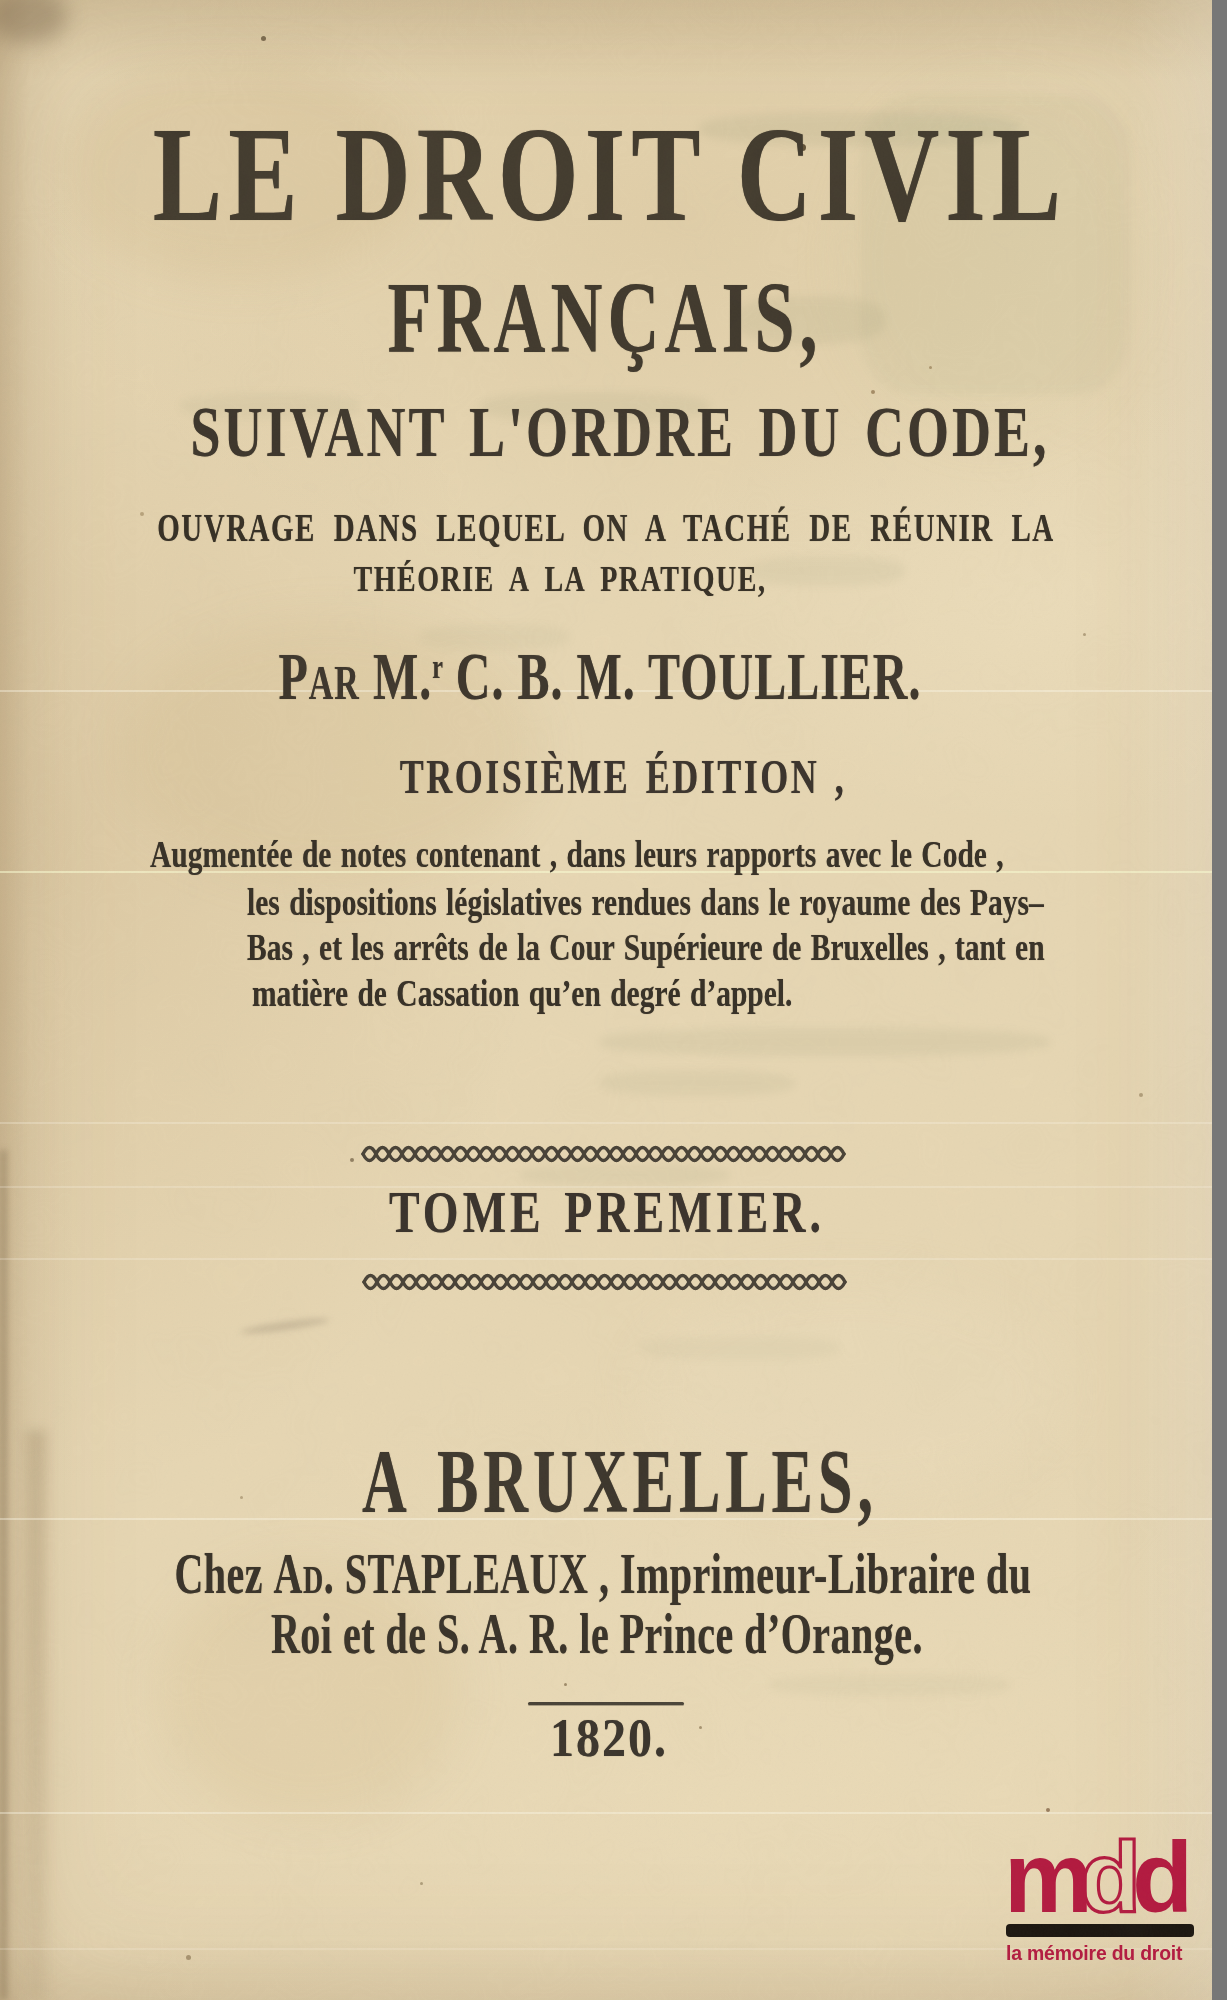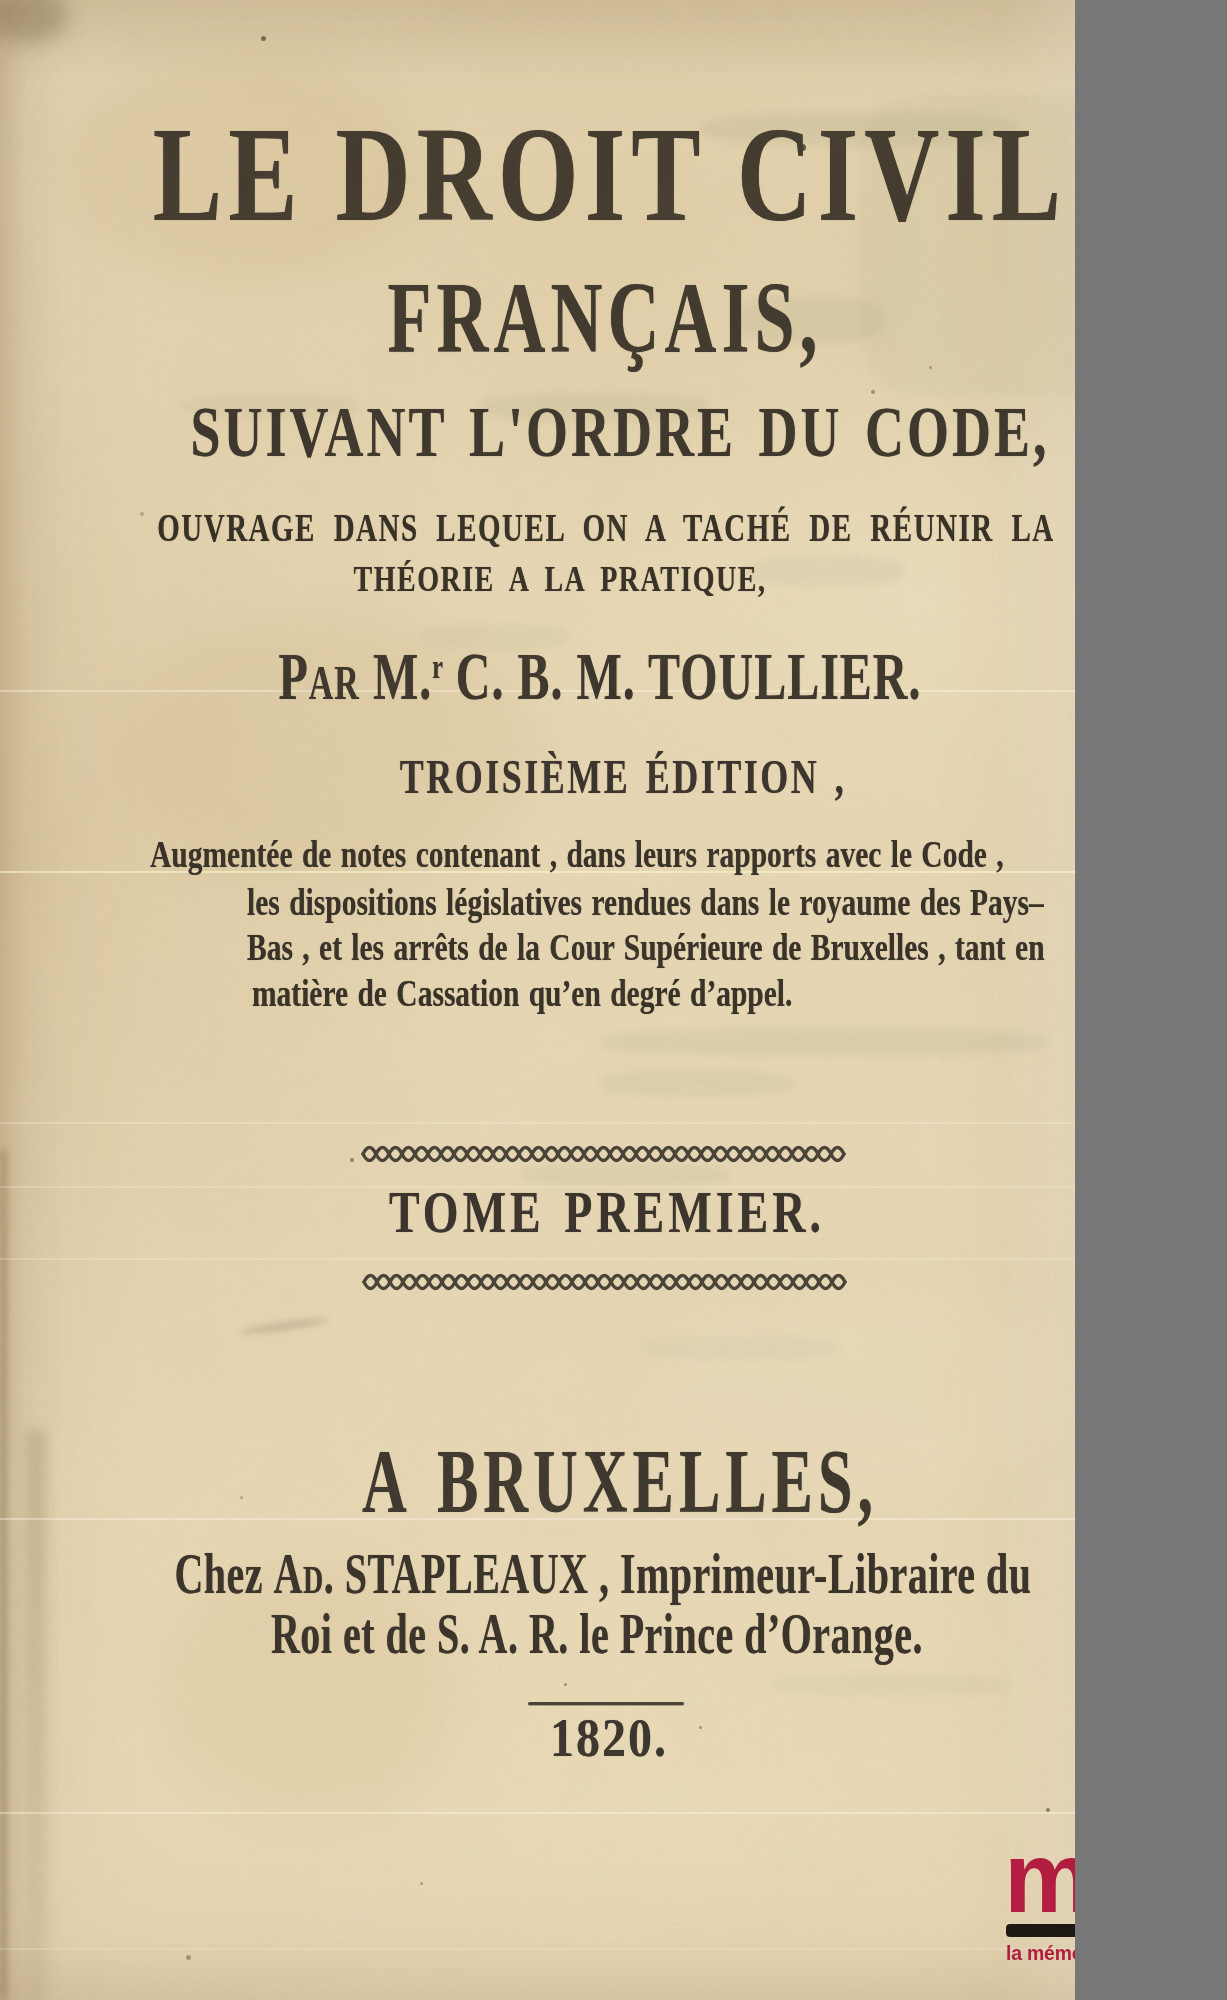--- a/index.html
+++ b/index.html
@@ -1,17 +1,17 @@
 <!DOCTYPE html>
 <html><head>
 <meta charset="utf-8">
 <style>
   html,body{margin:0;padding:0;background:#777;}
   #page{
-    position:relative; width:1075px; height:2000px; overflow:hidden;
+    position:relative; width:1212px; height:2000px; overflow:hidden;
     background-color:#e7d7b4;
     background-image:
       radial-gradient(ellipse 900px 520px at 55% 11%, rgba(203,177,130,0.22), transparent 70%),
       radial-gradient(ellipse 650px 900px at 6% 42%, rgba(188,158,112,0.20), transparent 72%),
       radial-gradient(ellipse 1000px 650px at 62% 90%, rgba(240,226,192,0.35), transparent 70%),
       radial-gradient(ellipse 500px 300px at 85% 30%, rgba(244,232,202,0.30), transparent 75%),
       linear-gradient(90deg, rgba(143,114,74,0.25) 0px, rgba(143,114,74,0.06) 2.5%, rgba(143,114,74,0) 6%),
       linear-gradient(270deg, rgba(255,248,230,0.30) 0px, rgba(255,248,230,0) 7%),
       linear-gradient(180deg, rgba(158,132,88,0.20) 0px, rgba(158,132,88,0) 4%),
       linear-gradient(0deg, rgba(158,132,88,0.12) 0px, rgba(158,132,88,0) 3%);

